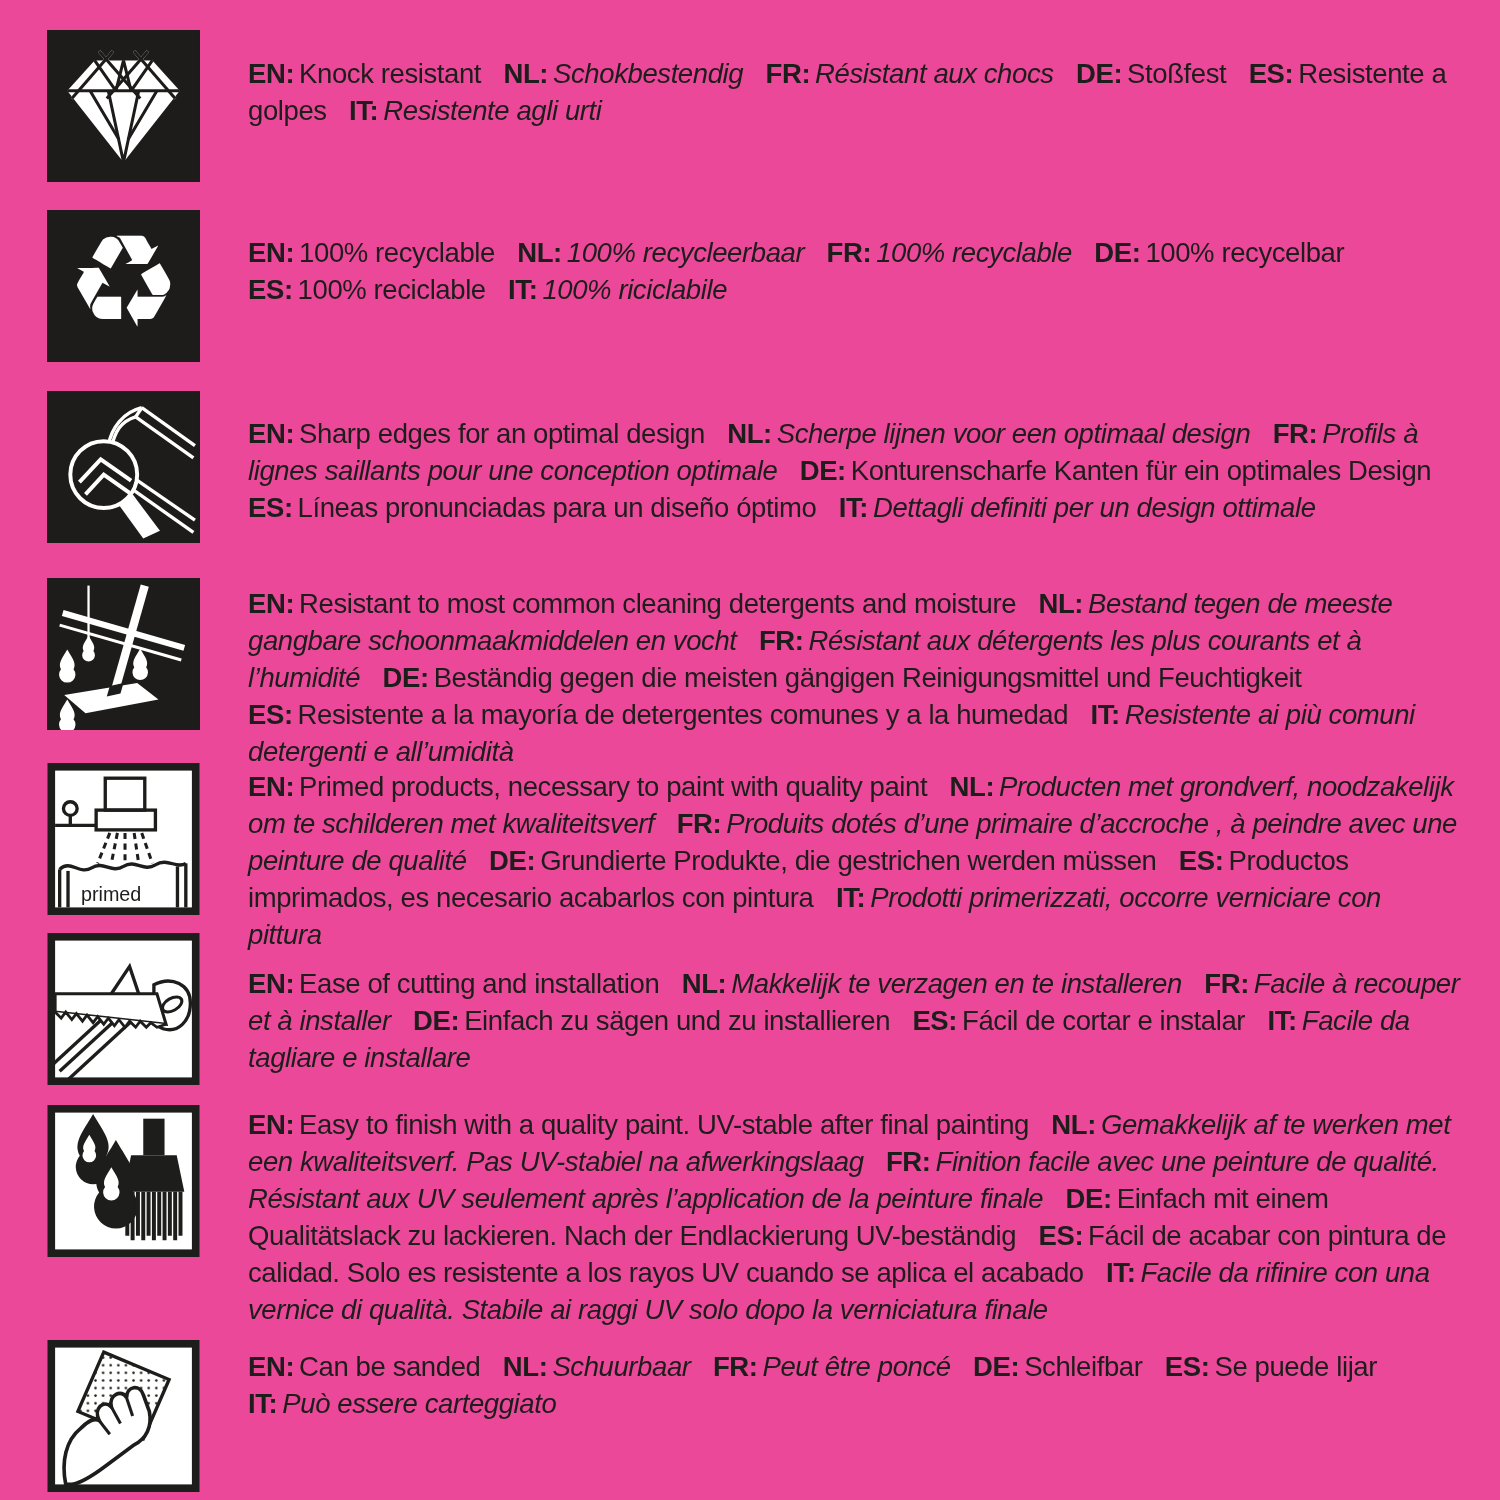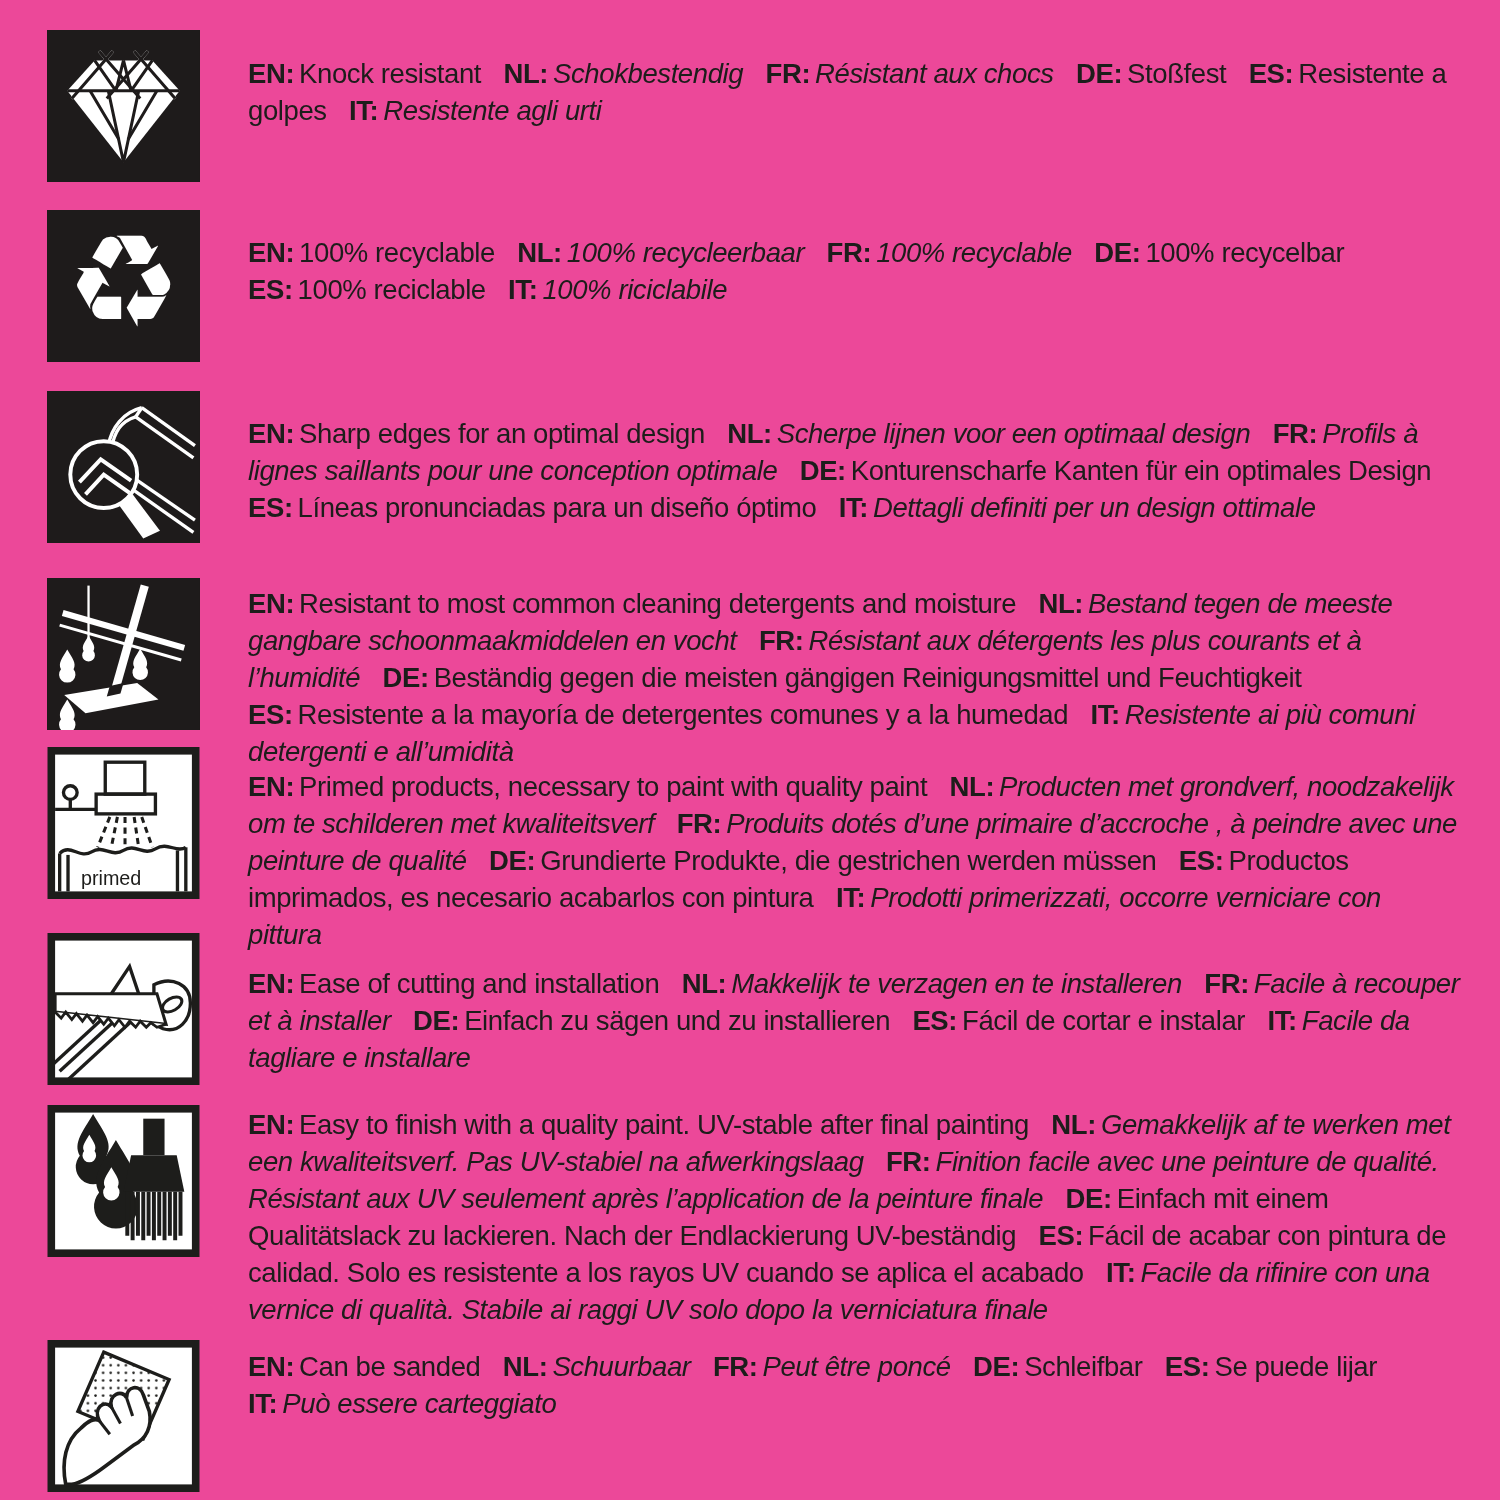--- a/index.html
+++ b/index.html
@@ -92,21 +92,21 @@
             <path d="M0,-10 C3.5,-4 7,0 4.6,4.4 A6,6 0 1 1 -4.6,4.4 C-7,0 -3.5,-4 0,-10 Z"></path>
           </g>
       </g>
       <path stroke="#fff" stroke-width="5.5" d="M64,5 L45,72"></path>
       <polygon points="11,77 59,69 73,80 25,89" fill="#fff"></polygon>
       <polygon points="41,71 50,69 48,76 39,78" fill="#1e1b1b"></polygon>
     </svg>
   </div>
   <p class="text" style="top:585px"><span class="seg"><span class="lang-label">EN:</span><span class="seg-text">Resistant to most common cleaning detergents and moisture</span></span> <span class="seg"><span class="lang-label">NL:</span><span class="seg-text it">Bestand tegen de meeste gangbare schoonmaakmiddelen en vocht</span></span> <span class="seg"><span class="lang-label">FR:</span><span class="seg-text it">Résistant aux détergents les plus courants et à l’humidité</span></span> <span class="seg"><span class="lang-label">DE:</span><span class="seg-text">Beständig gegen die meisten gängigen Reinigungsmittel und Feuchtigkeit</span></span> <span class="seg"><span class="lang-label">ES:</span><span class="seg-text">Resistente a la mayoría de detergentes comunes y a la humedad</span></span> <span class="seg"><span class="lang-label">IT:</span><span class="seg-text it">Resistente ai più comuni detergenti e all’umidità</span></span> </p>
 
-  <div class="icon" style="top:747px">
+  <div class="icon" style="top:763px">
     <svg viewBox="0 0 100 100">
       <rect x="2.5" y="2.5" width="95" height="95" fill="#fff" stroke="#1d1d1b" stroke-width="5"></rect>
       <g stroke="#1d1d1b" stroke-width="2.2" fill="none">
         <rect x="38" y="10" width="26" height="21"></rect>
         <rect x="32" y="31" width="39" height="13"></rect>
         <circle cx="15" cy="30" r="4.5"></circle>
         <path d="M15,34.5 L15,41"></path>
         <path d="M5,41 L32,41"></path>
         <g stroke-dasharray="4 3" stroke-width="2">
           <path d="M41,46 L33,66"></path>

